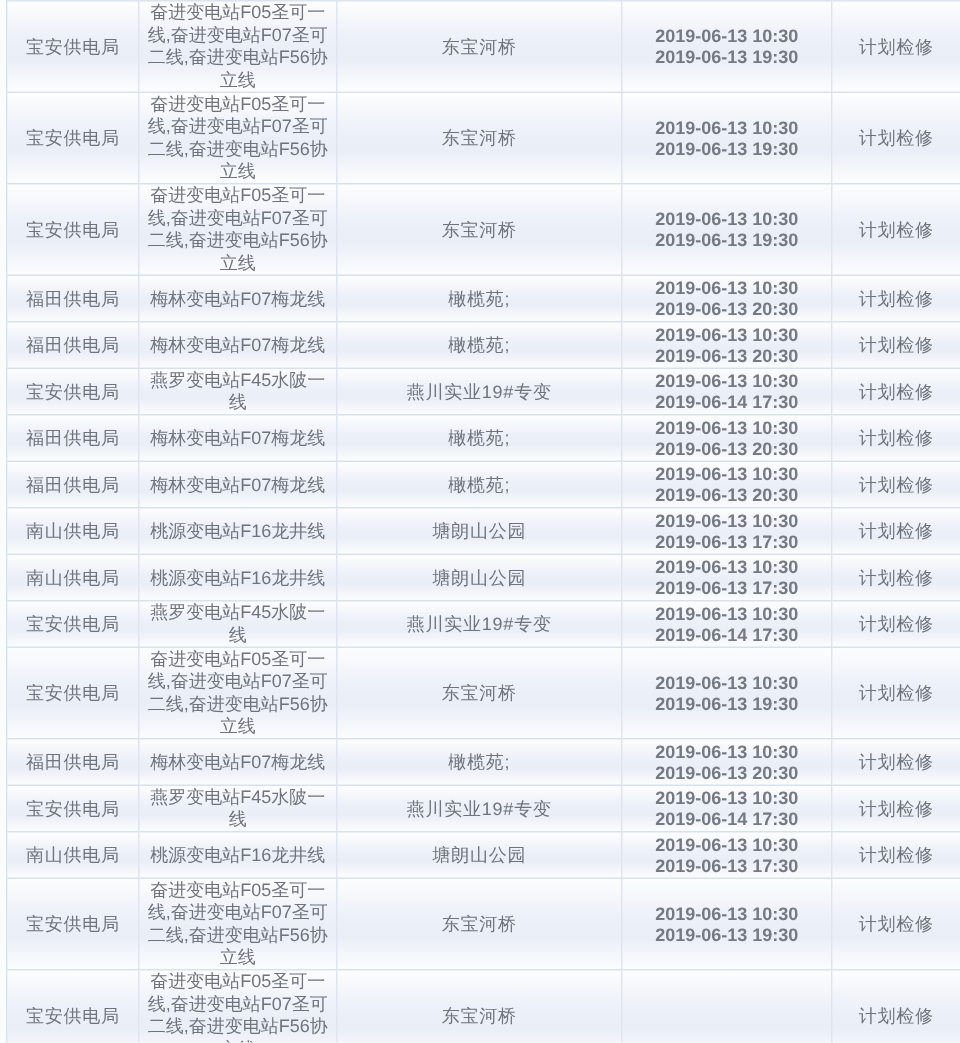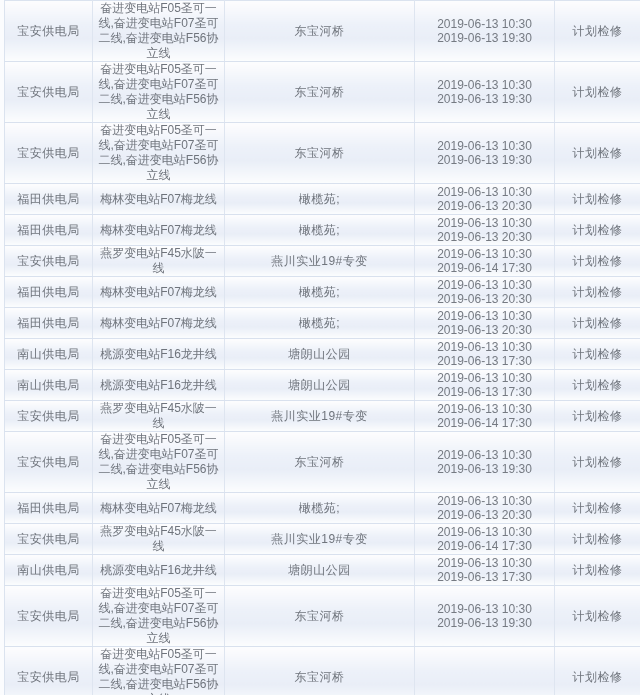--- a/index.html
+++ b/index.html
@@ -32,21 +32,21 @@
     border-bottom: 1px solid #d9e1ee;
     background: linear-gradient(180deg, #fdfdfe 0%, #edf1f9 38%, #e9eef7 62%, #fcfdfe 100%);
     color: #6f747c;
     font-size: 12px;
     line-height: 15px;
     text-align: center;
     vertical-align: middle;
     padding: 2px 5px;
     word-break: break-all;
   }
-  td.c4 { line-height: 14px; padding: 1px 4px; color: #757a82; }
+  td.c4 { line-height: 14px; padding: 1px 4px; color: #757a82; font-weight: bold; }
   td.c2 { padding: 0 5px; }
   td.c1, td.c3, td.c5 { letter-spacing: 0.5px; }
 </style>
 </head>
 <body>
 
 <div class="table-wrap">
   <table class="outage">
     <colgroup>
       <col class="c1">

